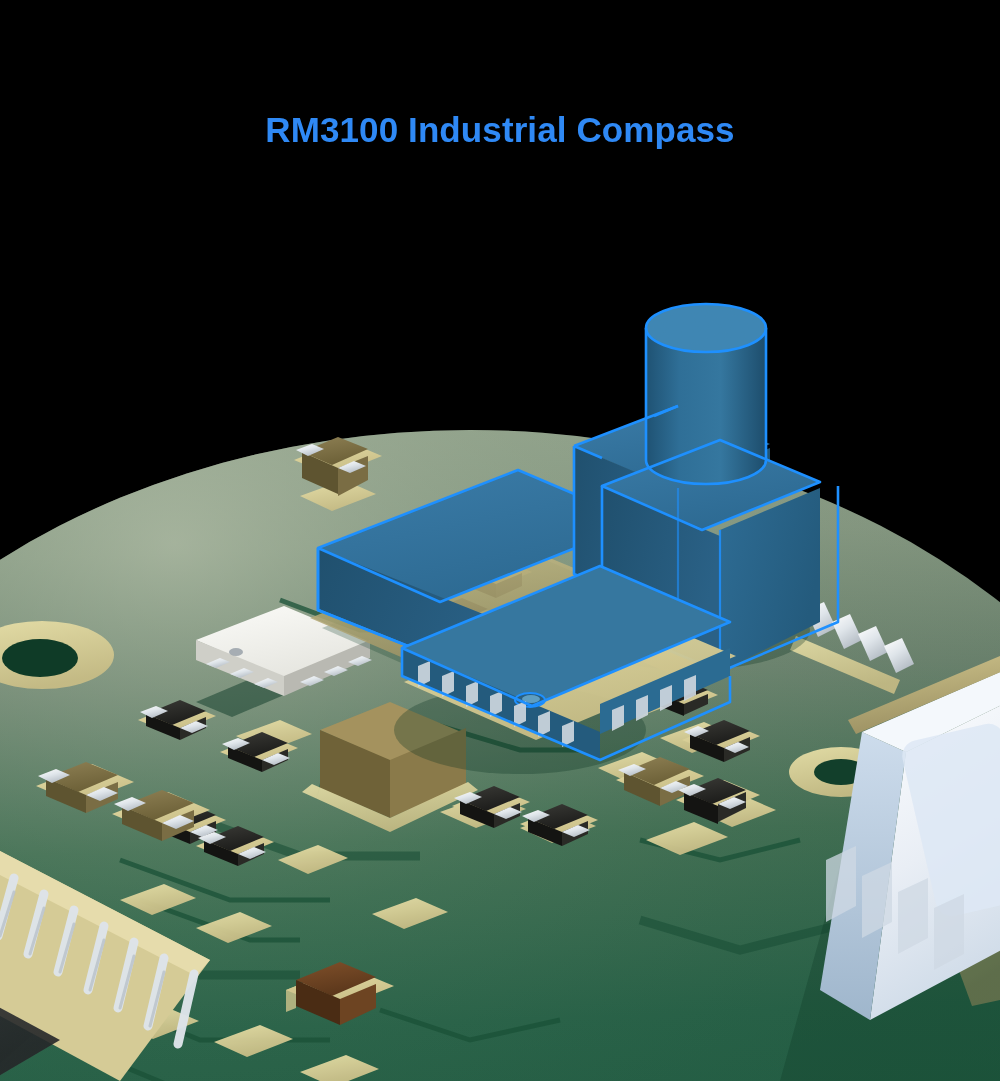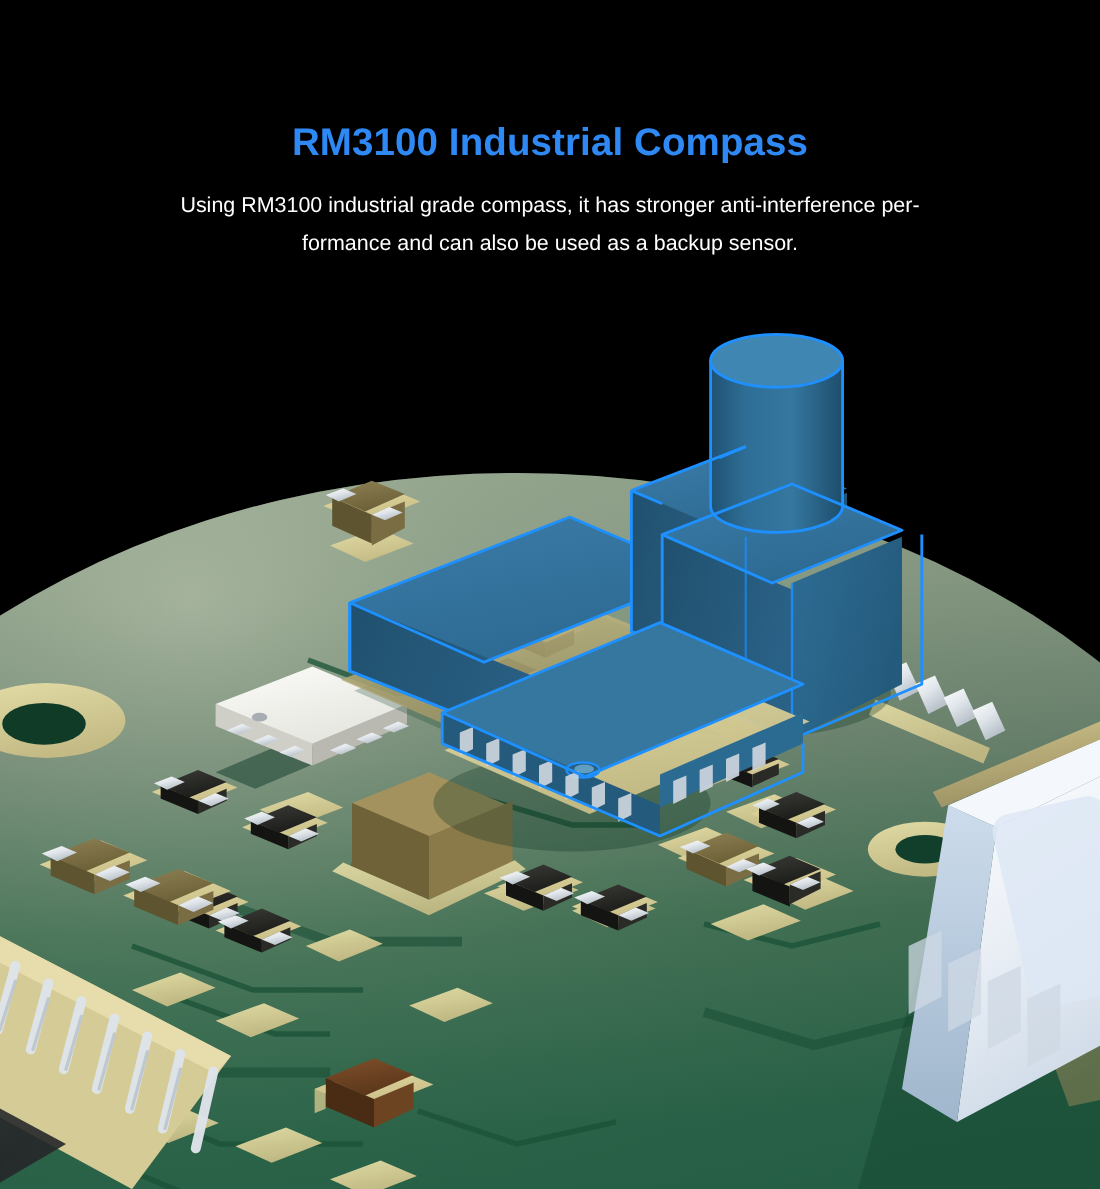--- a/index.html
+++ b/index.html
@@ -28,24 +28,20 @@
   .scene{position:absolute;left:0;top:300px;width:1000px;height:781px;overflow:hidden;}
   .scene svg{display:block;}
 </style>
 </head>
 <body>
 
 <div class="stage">
 
   <div class="textblock">
     <h1 class="title">RM3100 Industrial Compass</h1>
-    <p class="subtitle">
-      <span class="ln">Using RM3100 industrial grade compass, it has stronger anti-interference per-</span>
-      <span class="ln">formance and can also be used as a backup sensor.</span>
-    </p>
   </div>
 
   <div class="scene">
   <svg width="1000" height="781" viewBox="0 0 1000 781" xmlns="http://www.w3.org/2000/svg">
     <defs>
 
       <linearGradient id="boardGrad" x1="0.45" y1="0" x2="0.5" y2="1">
         <stop offset="0" stop-color="#97a68f"></stop>
         <stop offset="0.10" stop-color="#8a9c85"></stop>
         <stop offset="0.22" stop-color="#6d8570"></stop>

